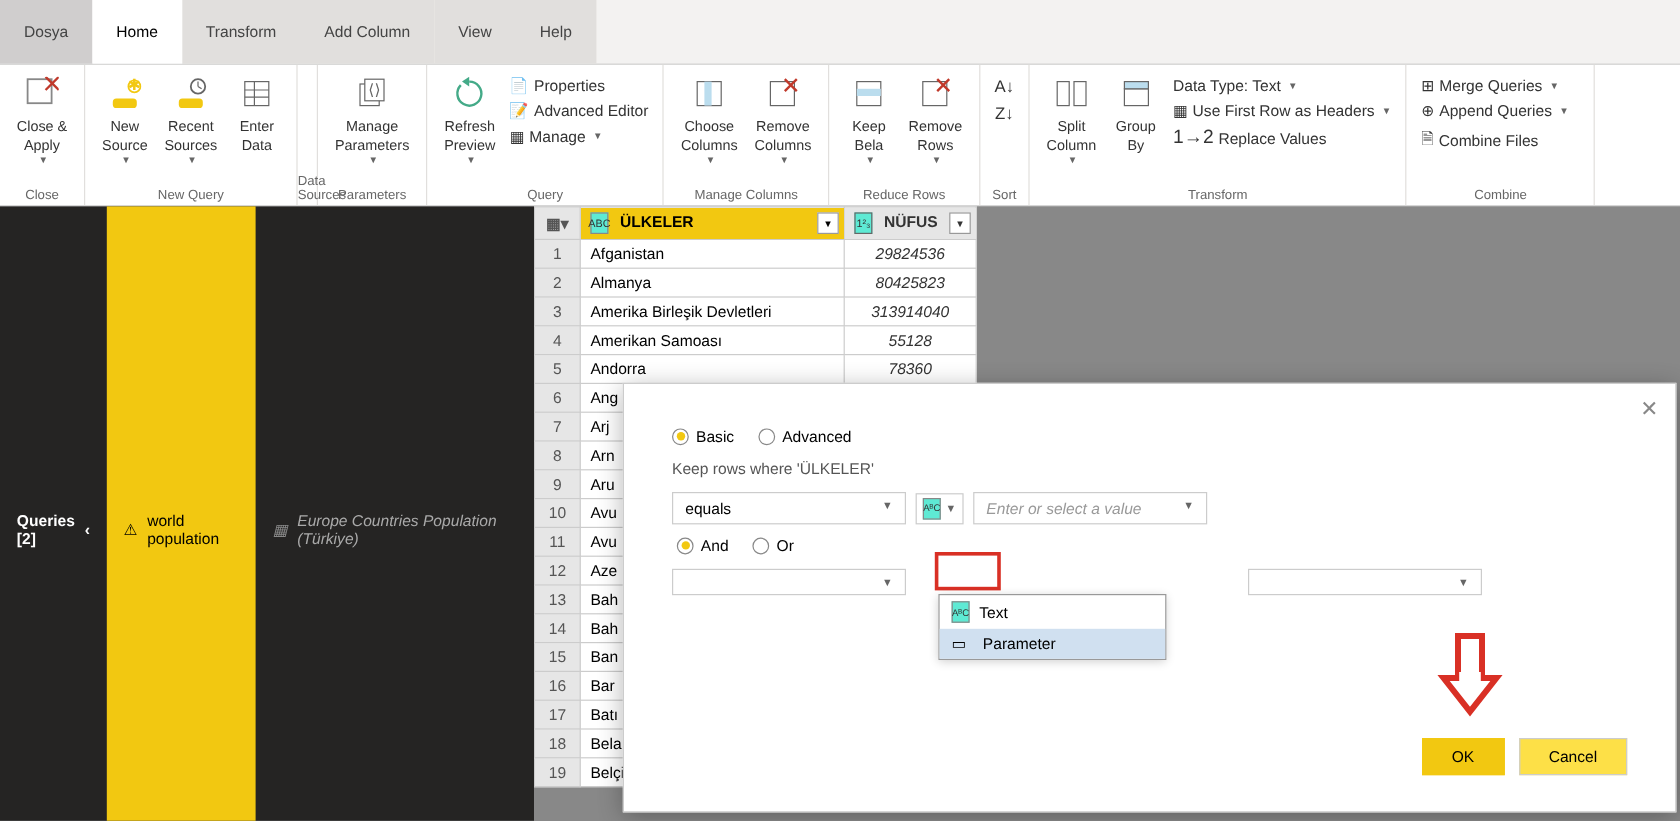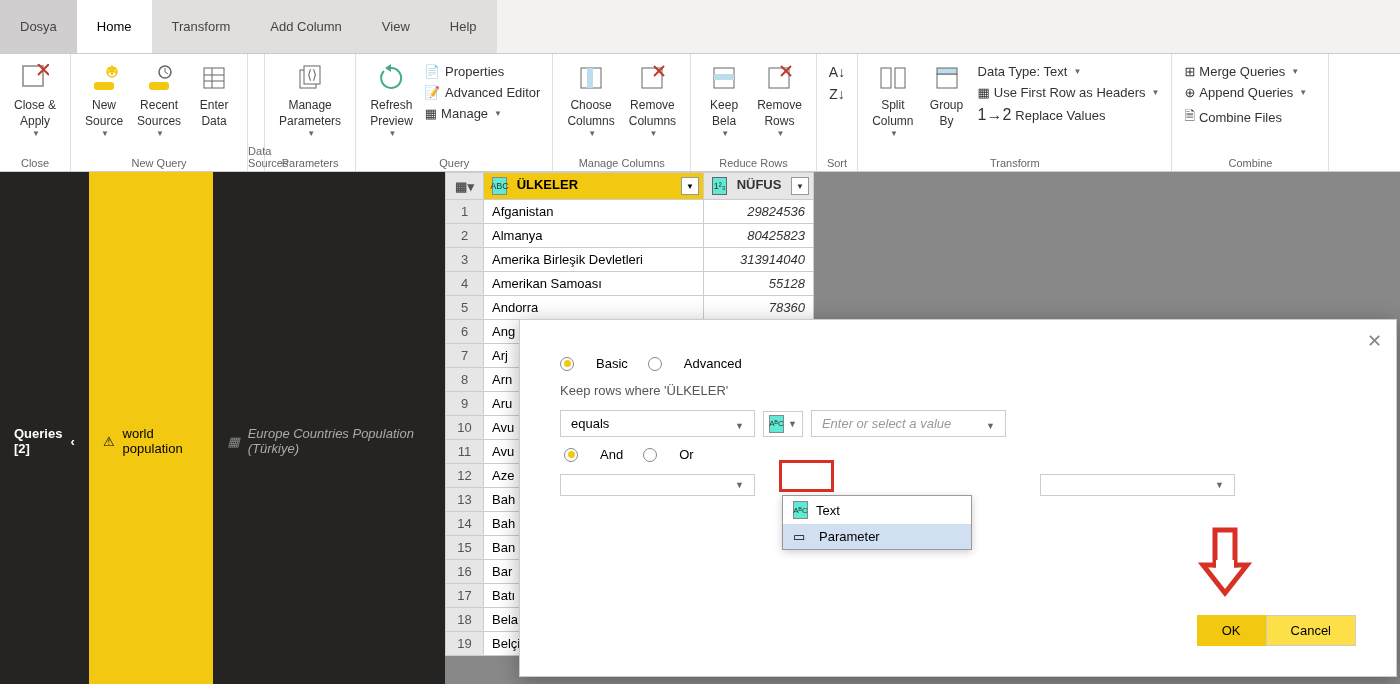--- a/index.html
+++ b/index.html
@@ -25,39 +25,39 @@
 .query-item.italic{font-style:italic;color:#aaa}
 .content{flex:1;background:#888;position:relative}
 .table-wrap{background:#fff;display:inline-block}
 table{border-collapse:collapse}
 th,td{border:1px solid #ccc;padding:4px 8px;font-size:13px;text-align:left}
 .rownum{background:#e6e6e6;text-align:center;width:38px;color:#555}
 th.col-header{background:#f2c811;color:#000;font-weight:600;position:relative;padding-right:28px}
 th.col-header.num{background:#e6e6e6;color:#333}
 .type-ico{display:inline-flex;align-items:center;justify-content:center;width:15px;height:18px;background:#5eead4;border:1px solid #888;margin-right:6px;font-size:9px;color:#333;font-weight:normal}
 .filter-btn{position:absolute;right:4px;top:4px;width:18px;height:18px;background:#fff;border:1px solid #999;display:flex;align-items:center;justify-content:center;font-size:8px;cursor:pointer}
-td.num{text-align:right;font-style:italic;color:#333}
+td.num{text-align:center;font-style:italic;color:#333}
 .dialog{position:absolute;left:519px;top:319px;width:878px;height:358px;background:#fff;border:1px solid #ccc;box-shadow:0 4px 20px rgba(0,0,0,0.3);padding:36px 40px}
 .dialog-close{position:absolute;right:14px;top:10px;font-size:18px;color:#888;cursor:pointer}
 .dialog-title{font-size:24px;font-weight:300;color:#333;margin-bottom:18px}
 .radio-row{display:flex;gap:20px;margin-bottom:12px;align-items:center}
-.radio-opt{display:flex;align-items:center;gap:22px;cursor:pointer}
+.radio-opt{display:flex;align-items:center;gap:6px;cursor:pointer}
 .radio-dot{width:14px;height:14px;border:1px solid #888;border-radius:50%;display:flex;align-items:center;justify-content:center}
 .radio-dot.on::after{content:'';width:7px;height:7px;background:#f2c811;border-radius:50%}
 .keep-text{color:#555;margin-bottom:12px}
 .filter-row{display:flex;gap:8px;align-items:center;margin-bottom:10px}
-.combo{border:1px solid #ccc;padding:5px 10px;display:flex;justify-content:space-between;align-items:flex-end;cursor:pointer;background:#fff}
+.combo{border:1px solid #ccc;padding:5px 10px;display:flex;justify-content:space-between;align-items:flex-start;cursor:pointer;background:#fff}
 .combo-arrow{font-size:9px;color:#666}
 .combo-placeholder{color:#999;font-style:italic}
 .type-picker{border:1px solid #ccc;padding:3px 5px;display:flex;align-items:center;gap:4px;cursor:pointer;background:#fff}
 .red-box{border:3px solid #d93025;position:absolute}
 .dropdown-menu{position:absolute;left:782px;top:495px;width:190px;background:#fff;border:1px solid #999;box-shadow:0 2px 8px rgba(0,0,0,0.2);z-index:10}
 .dd-item{padding:5px 10px;display:flex;align-items:center;gap:8px;cursor:pointer}
 .dd-item.highlight{background:#d0e0f0}
-.dlg-buttons{position:absolute;right:40px;bottom:30px;display:flex;}
+.dlg-buttons{position:absolute;right:40px;bottom:30px;display:flex;gap:12px}
 .btn{padding:7px 24px;border:1px solid #ccc;cursor:pointer}
 .btn-ok{background:#f2c811;border-color:#f2c811;color:#000}
 .btn-cancel{background:#fde047}
 .red-arrow{position:absolute;left:1195px;top:525px;z-index:5}
 .caret{font-size:8px;color:#666;margin-left:2px}
 </style>
 </head>
 <body>
 
 <div class="tabs">

